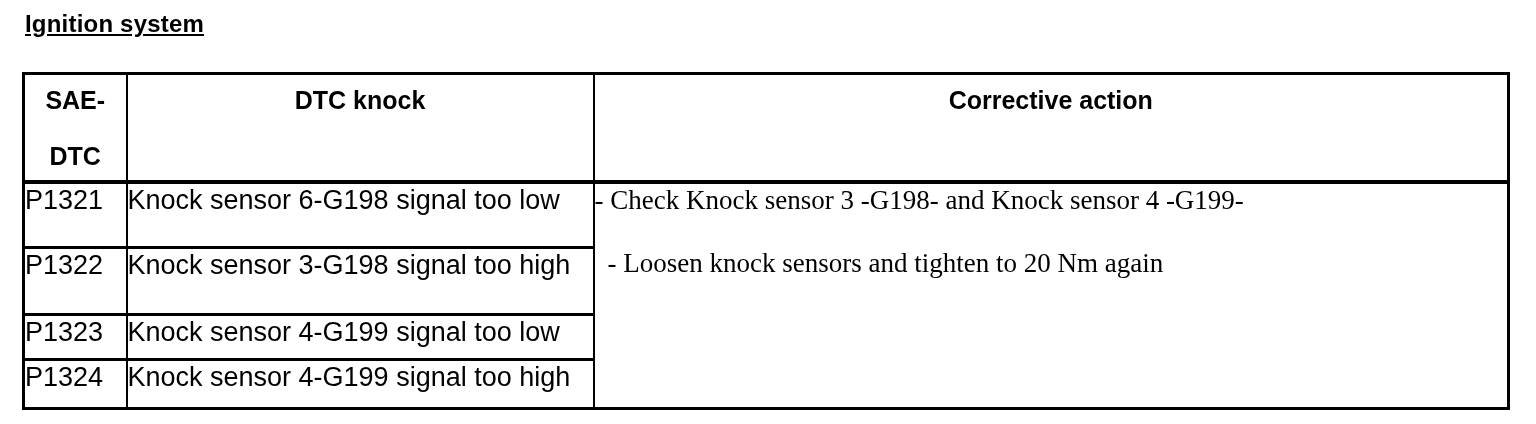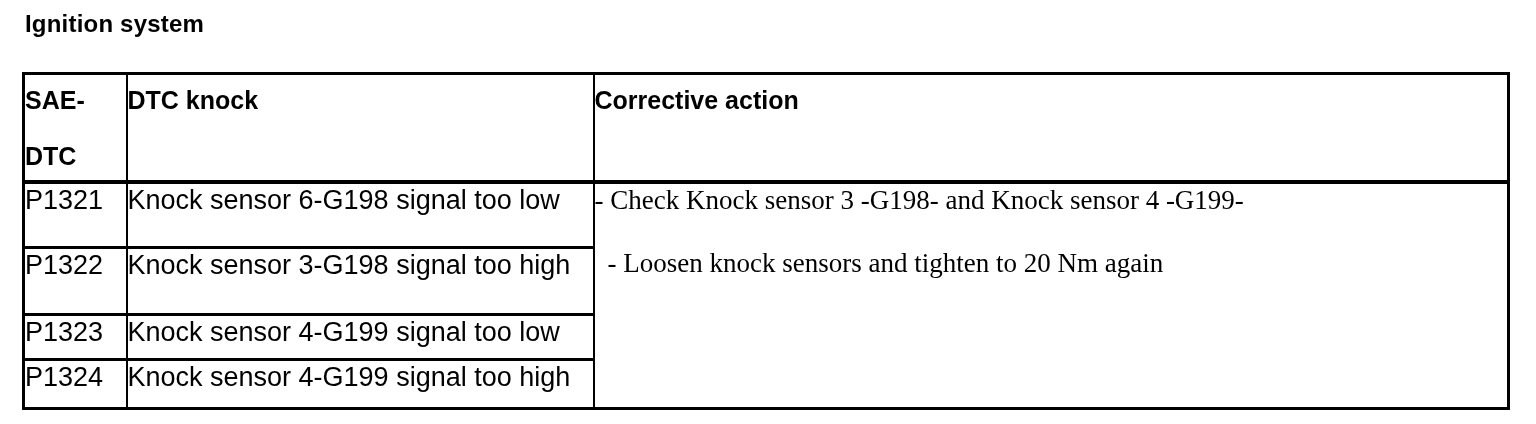--- a/index.html
+++ b/index.html
@@ -16,20 +16,21 @@
     color: #000000;
     overflow: hidden;
   }
   .page-title {
     position: absolute;
     left: 25px;
     top: 10px;
     font-size: 24px;
     font-weight: bold;
     letter-spacing: 0.2px;
+    text-decoration: underline;
   }
   table.dtc-table {
     position: absolute;
     left: 22px;
     top: 72px;
     width: 1485px;
     border-collapse: collapse;
     table-layout: fixed;
     border: 3px solid #000000;
   }
@@ -41,21 +42,21 @@
     vertical-align: top;
     font-size: 27px;
     line-height: 1.2;
     padding: 0;
     overflow: hidden;
     white-space: nowrap;
   }
   table.dtc-table thead th {
     font-size: 25px;
     font-weight: bold;
-    text-align: left;
+    text-align: center;
     padding-top: 10px;
     border-bottom-width: 4px;
   }
   tr.header-row     { height: 108px; }
   tr.row-1          { height: 66px; }
   tr.row-2          { height: 67px; }
   tr.row-3          { height: 45px; }
   tr.row-4          { height: 49px; }
   .sae-line-2 {
     margin-top: 26px;

